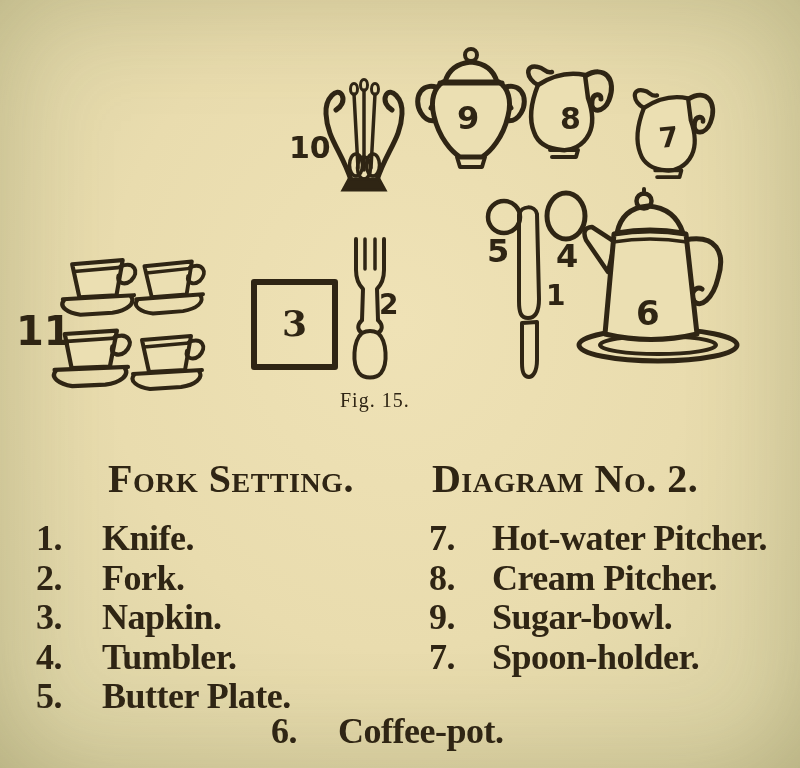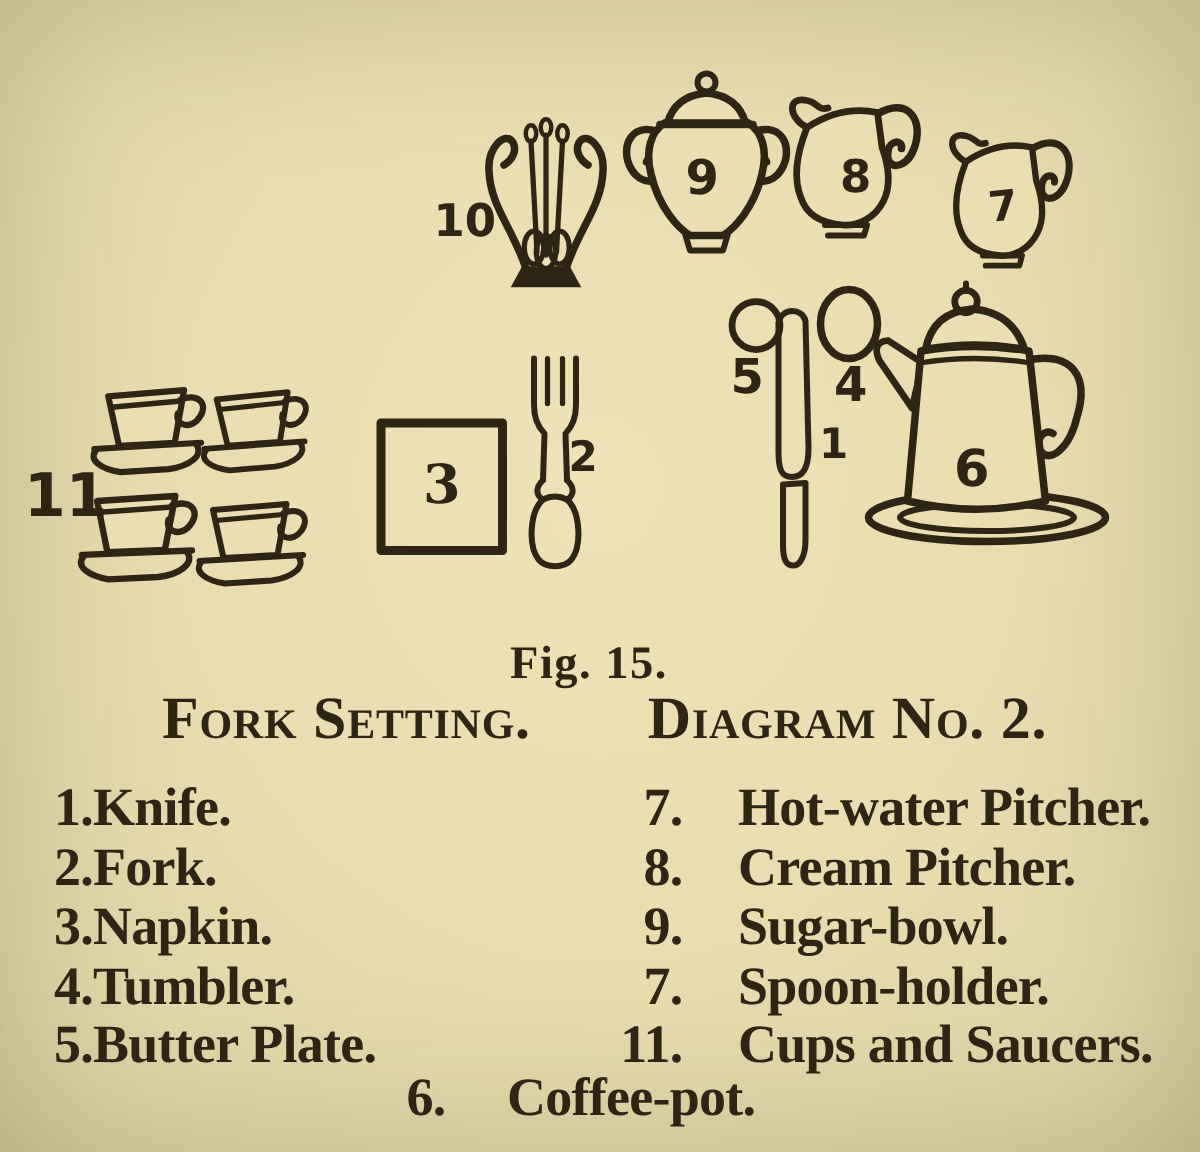--- a/index.html
+++ b/index.html
@@ -31,32 +31,32 @@
     position:absolute;left:251px;top:279px;width:75px;height:79px;
     border:6px solid var(--ink);border-radius:3px;
     display:flex;align-items:center;justify-content:center;
   }
   .napkin .digit{
     font-family:"DejaVu Serif", serif;font-weight:bold;font-size:36px;line-height:1;
     margin-top:-4px;
   }
   .fig-caption{
     position:absolute;left:340px;top:390px;width:130px;
-    font-size:31px;font-weight:bold;letter-spacing:1px;line-height:1;margin-top:36px;
+    font-size:20px;font-weight:normal;letter-spacing:1px;line-height:1;
   }
   .diagram-title{
     position:absolute;left:108px;top:459px;white-space:nowrap;
     font-size:40px;font-weight:bold;font-variant:small-caps;line-height:1;letter-spacing:.5px;
   }
   .diagram-title .part2{margin-left:78px;}
   .legend-col{position:absolute;top:519px;font-size:36px;font-weight:bold;letter-spacing:-.5px;}
   .legend-col .legend-row{display:flex;height:39.5px;align-items:baseline;line-height:39.5px;}
   .col-left{left:0;}
   .col-left .num{width:62px;text-align:right;}
-  .col-left .lbl{}
+  .col-left .lbl{margin-left:40px;}
   .col-right{left:400px;}
   .col-right .num{width:55px;text-align:right;}
   .col-right .lbl{margin-left:37px;}
   .legend-bottom{
     position:absolute;left:200px;top:712px;display:flex;align-items:baseline;
     font-size:36px;font-weight:bold;letter-spacing:-.5px;line-height:39px;
   }
   .legend-bottom .num{width:97px;text-align:right;}
   .legend-bottom .lbl{margin-left:41px;text-align:center;}
 </style>
@@ -243,24 +243,20 @@
       <span class="lbl">Cream Pitcher.</span>
     </div>
     <div class="legend-row">
       <span class="num">9.</span>
       <span class="lbl">Sugar-bowl.</span>
     </div>
     <div class="legend-row">
       <span class="num">7.</span>
       <span class="lbl">Spoon-holder.</span>
     </div>
-    <div class="legend-row">
-      <span class="num">11.</span>
-      <span class="lbl">Cups and Saucers.</span>
-    </div>
   </div>
 
   <div class="legend-bottom">
     <span class="num">6.</span>
     <span class="lbl">Coffee-pot.</span>
   </div>
 
 </div>
 
 </body></html>

